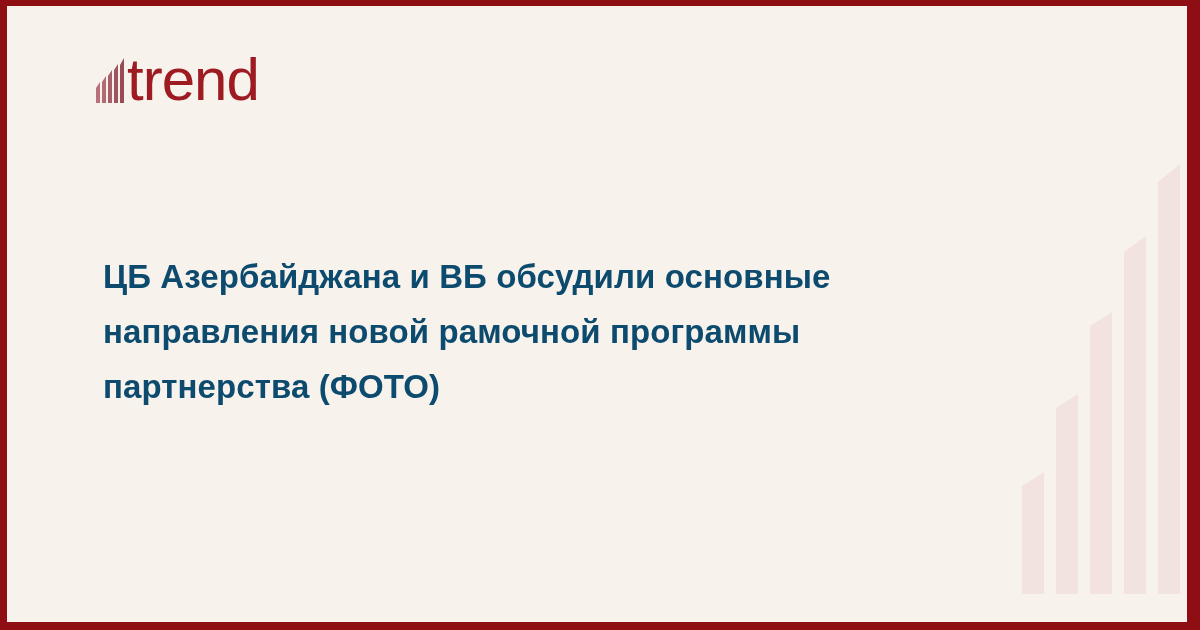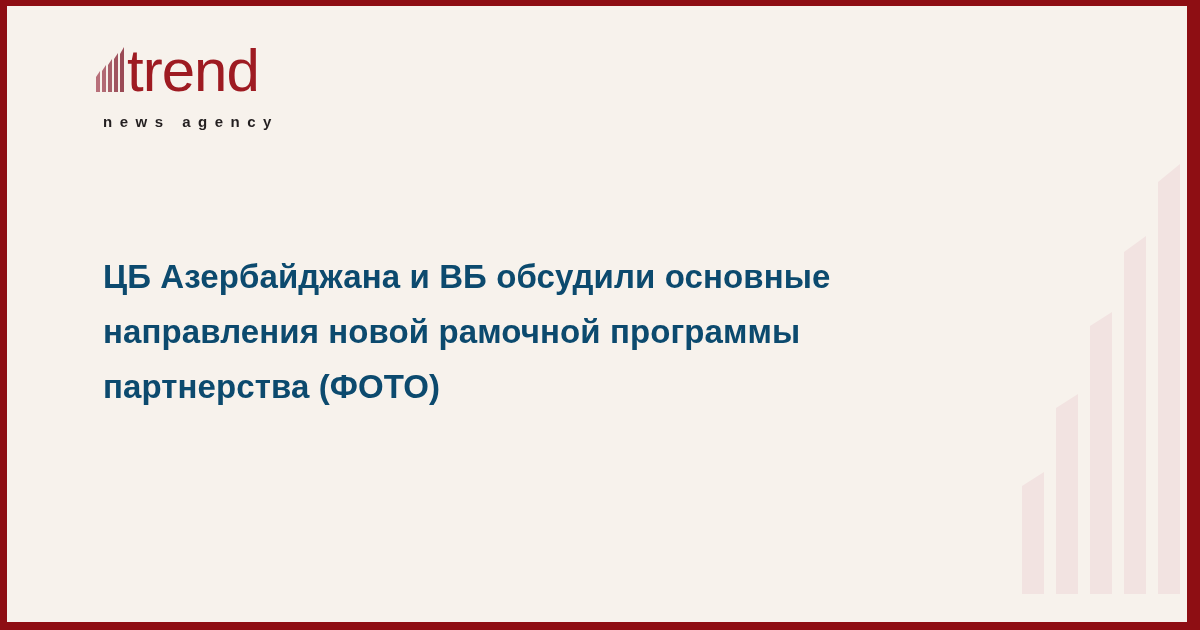--- a/index.html
+++ b/index.html
@@ -51,21 +51,21 @@
 
   
   .logo {
     position: absolute;
     left: 89px;
     top: 40px;
     width: 300px;
   }
   .logo-mark-row {
     display: flex;
-    align-items: flex-start;
+    align-items: flex-end;
     height: 58px;
   }
   .logo-bars {
     display: flex;
     align-items: flex-end;
     height: 46px;
     margin-right: 1px;
     margin-bottom: 1px;
   }
   .logo-bar {
@@ -128,18 +128,17 @@
     <div class="logo-mark-row">
       <div class="logo-bars">
         <div class="logo-bar l1"></div>
         <div class="logo-bar l2"></div>
         <div class="logo-bar l3"></div>
         <div class="logo-bar l4"></div>
         <div class="logo-bar l5"></div>
       </div>
       <div class="logo-word">trend</div>
     </div>
-    <div class="logo-sub">news agency</div>
   </div>
 
   <div class="headline">ЦБ Азербайджана и ВБ обсудили основные направления новой рамочной программы партнерства (ФОТО)</div>
 
 </div>
 
 </body></html>

